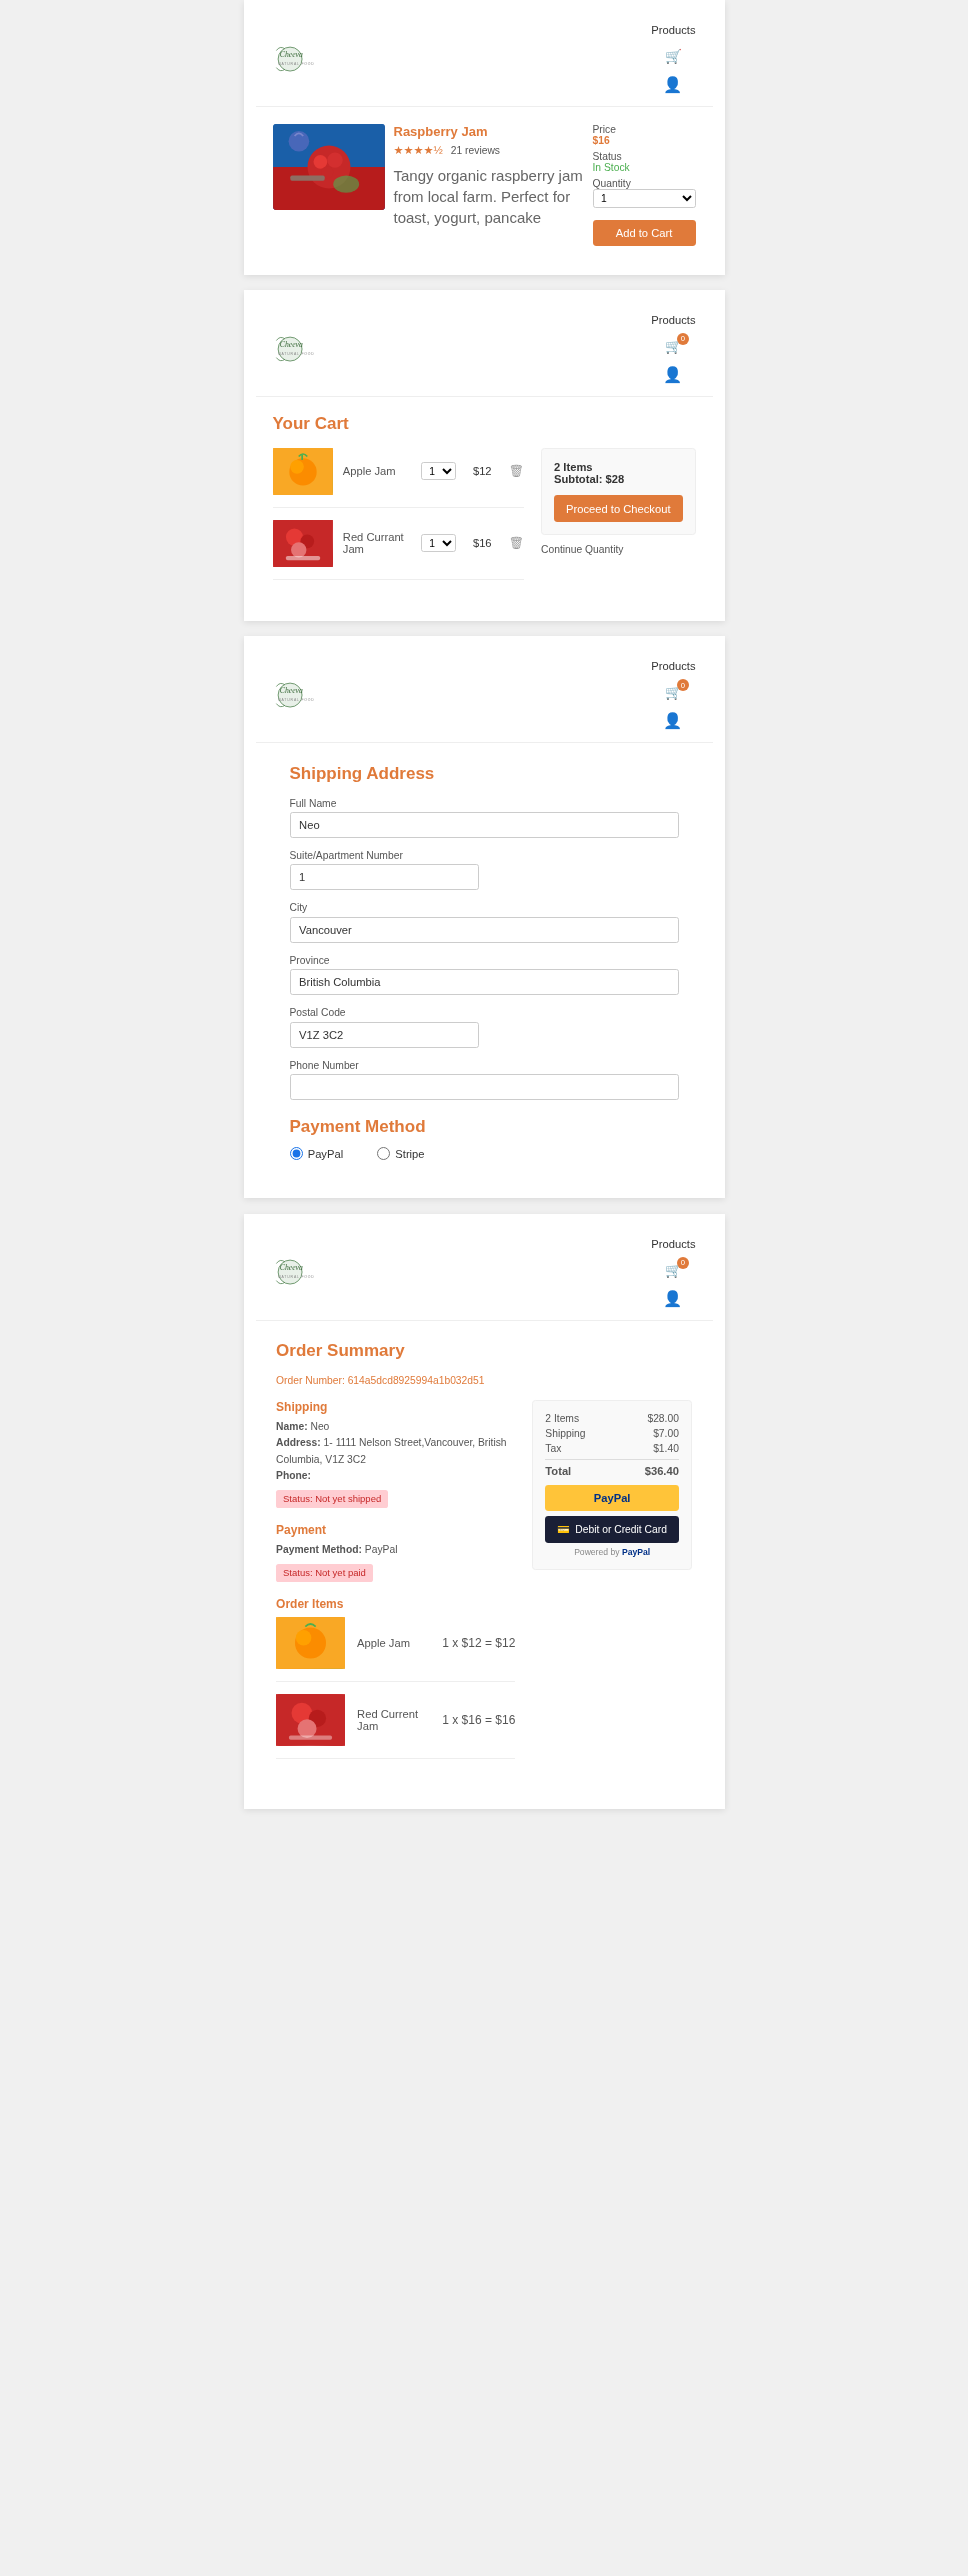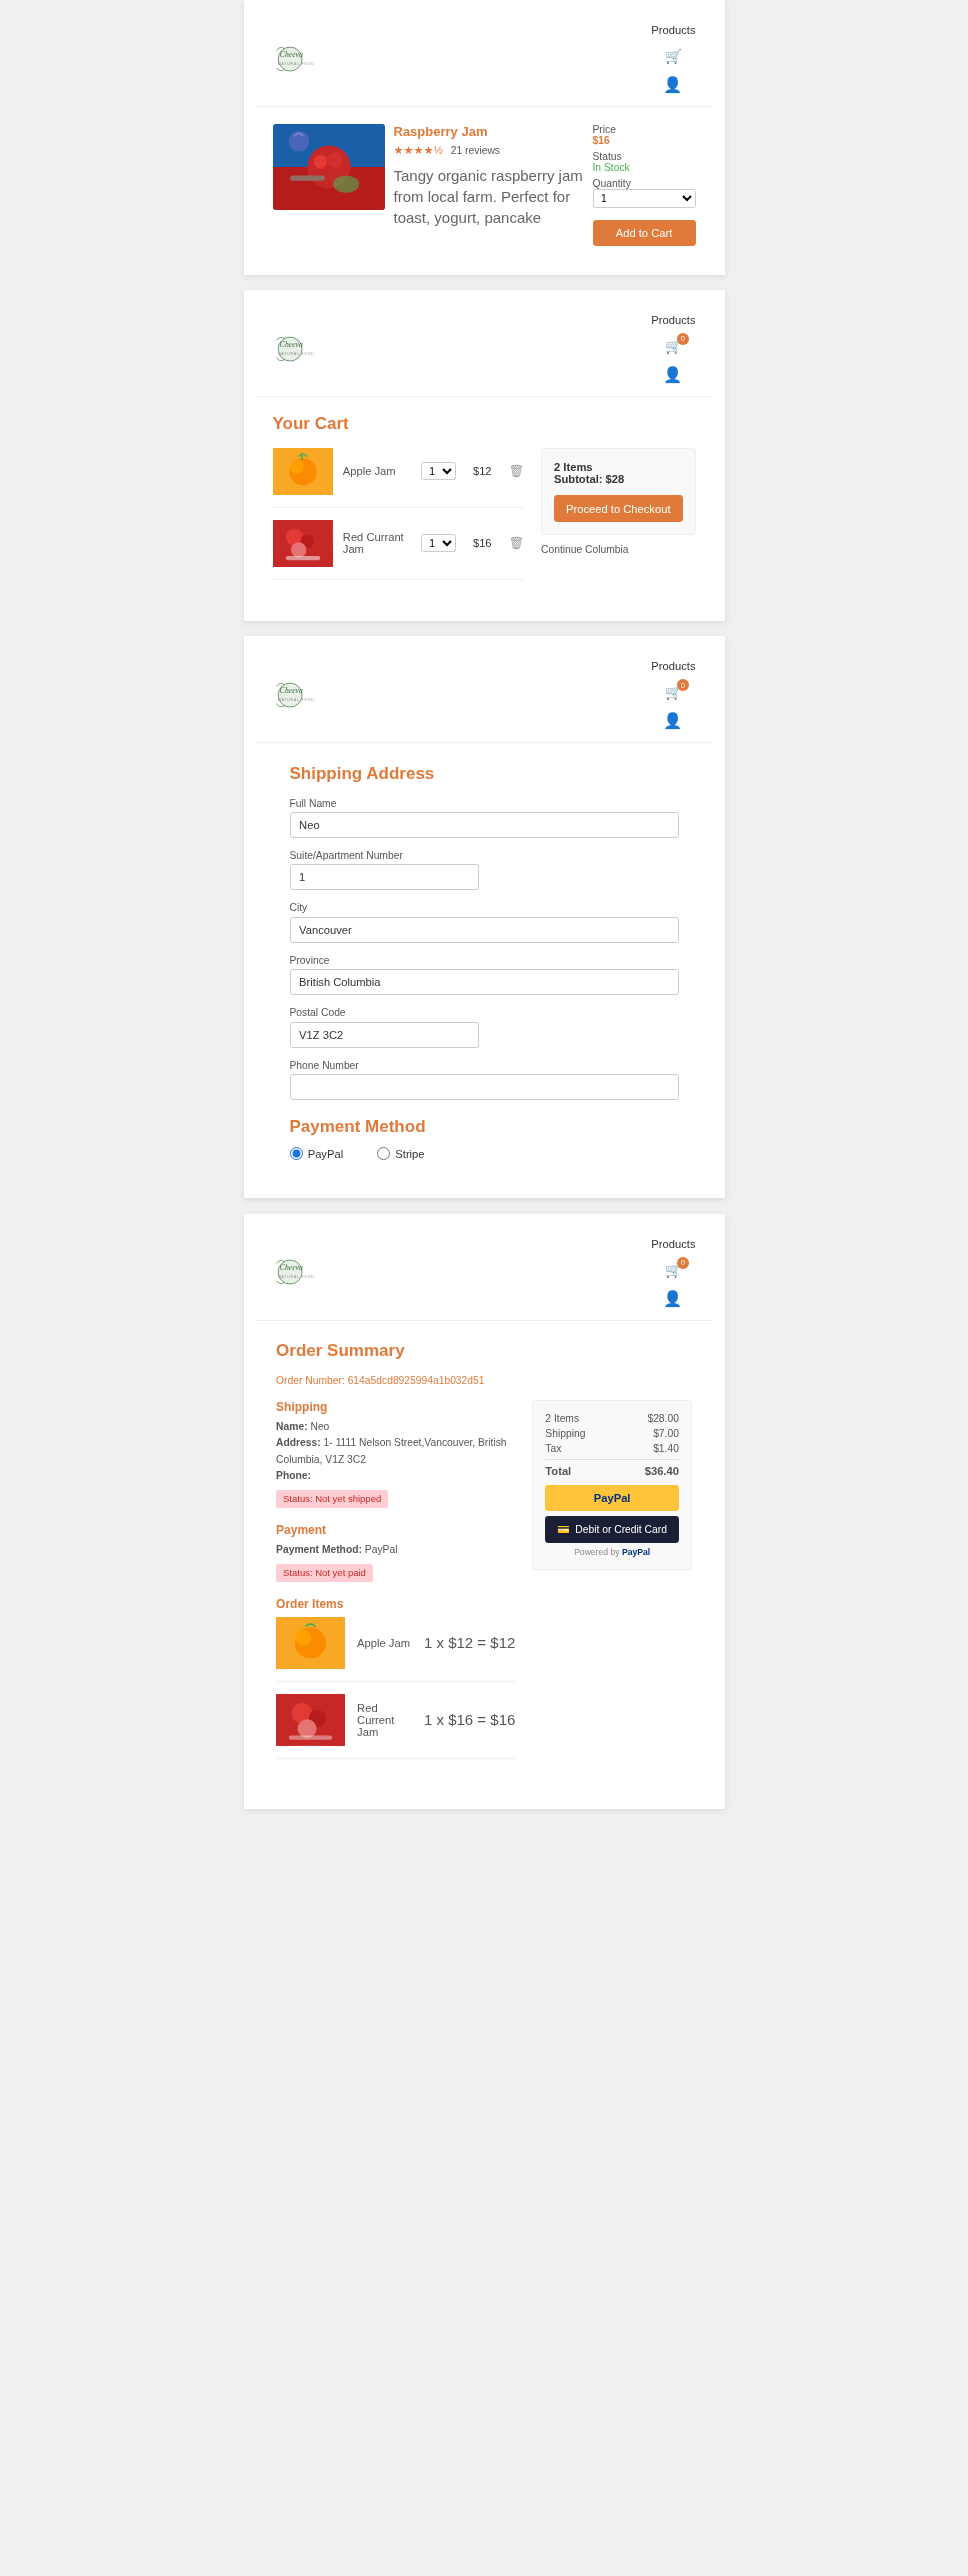--- a/index.html
+++ b/index.html
@@ -271,21 +271,21 @@
       padding-bottom: 12px;
       border-bottom: 0.9px solid #eee;
     }
     .order-item-img {
       width: 69px;
       height: 52px;
       border-radius: 3.4px;
       flex-shrink: 0;
     }
     .order-item-name { font-size: 11.2px; color: #555; flex: 1; }
-    .order-item-price { font-size: 15px; color: #555; }
+    .order-item-price { font-size: 12px; color: #555; }
 
     
     .logo-svg { width: 47px; height: 39px; }
   </style>
 </head>
 <body>
 
 <div class="screen-section">
   <div class="header">
     <div class="logo-area">
@@ -417,21 +417,21 @@
       </div>
       <div class="cart-summary">
         <div class="summary-box">
           <div class="summary-items">2 Items</div>
           <div class="summary-subtotal">
             <span>Subtotal:</span>
             <span>$28</span>
           </div>
           <button class="checkout-btn">Proceed to Checkout</button>
         </div>
-        <div class="continue-link">Continue Columbia</div>
+        <div class="continue-link">Continue Quantity</div>
       </div>
     </div>
   </div>
 </div>
 
 <div class="screen-section">
   <div class="header">
     <div class="logo-area">
       <svg class="logo-svg" viewBox="0 0 55 45">
         <circle cx="20" cy="22" r="14" fill="#e8f0e8" stroke="#5a8a5a" stroke-width="1"></circle>

